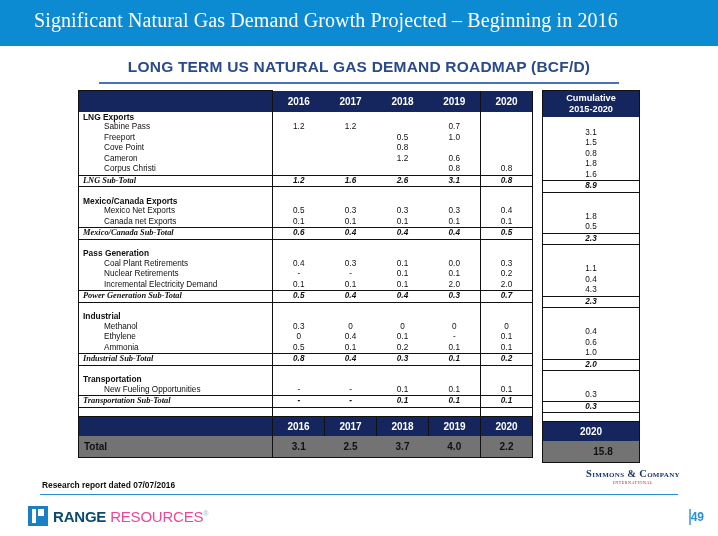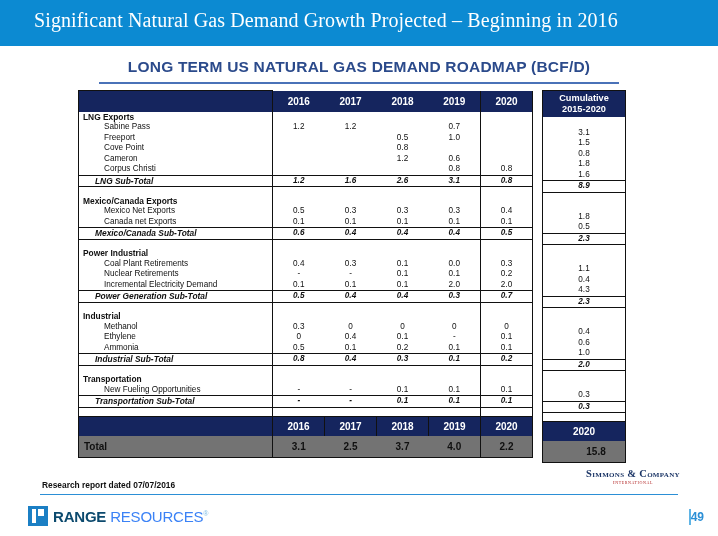--- a/index.html
+++ b/index.html
@@ -40,21 +40,21 @@
   table.grid { border-collapse:collapse; table-layout:fixed; }
 
   
   .main-block { position:absolute; left:78px; top:90px; width:454px; }
   .main-block table { width:454px; }
   .main-block col.lbl  { width:194px; }
   .main-block col.yr   { width:52px;  }
 
   
   .cum-block { position:absolute; left:542px; top:90px; width:98px; }
-  .cum-block table { width:84px; }
+  .cum-block table { width:98px; }
 
   
   td, th {
     font-size:8.2px; color:#101010; padding:0;
     height:10.5px; line-height:10.5px; vertical-align:middle;
   }
 
   .hdr {
     background:#15255e; color:#ffffff;
     font-size:10px; font-weight:bold; text-align:center;
@@ -63,21 +63,21 @@
   .hdr-blank { background:#15255e; }
   .hdr2 {
     background:#15255e; color:#ffffff;
     font-size:9.2px; font-weight:bold; text-align:center;
     height:21px; line-height:11px; padding:2px 0;
   }
 
   .sec   { font-weight:bold; font-size:8.4px; padding-left:4px; }
   .item  { padding-left:25px; }
   .num   { text-align:center; }
-  .sub   { font-weight:bold; font-style:italic; font-size:8.4px; padding-left:16px; }
+  .sub   { font-weight:bold; font-style:italic; font-size:8.4px; padding-left:4px;font-family:Liberation Serif, serif; }
   .subn  { font-weight:bold; font-style:italic; text-align:center; }
   .sub-row td  { border-top:1.1px solid #111; border-bottom:1.1px solid #111; }
 
   .spacer td { height:9px; }
 
   
   .vdiv { border-left:1.1px solid #111; }
 
   .outer {
     border-left:1.1px solid #111;
@@ -134,21 +134,21 @@
     content:""; position:absolute; left:4px; top:3px;
     width:4px; height:14px; background:#ffffff;
   }
   .logo-mark:after {
     content:""; position:absolute; left:10px; top:3px;
     width:6px; height:7px; background:#ffffff;
     border-bottom-left-radius:0;
   }
   .logo-txt { font-size:15px; white-space:nowrap; }
   .logo-txt .b1 { font-weight:bold; color:#0c4a6e; letter-spacing:-.2px; }
-  .logo-txt .b2 { font-weight:normal; color:#3b82f6; letter-spacing:-.2px;margin-top:33px; }
+  .logo-txt .b2 { font-weight:normal; color:#ec4899; letter-spacing:-.2px;margin-top:33px; }
   .logo-txt .reg { font-size:7px; vertical-align:super; color:#7fbde4; }
 
   .pagenum {
     position:absolute; right:14px; top:509px;
     font-size:12px; color:#2b8fd6; font-weight:bold;
     border-left:2px solid #5fb4e5;
     line-height:16px;
   }
 </style>
 </head>
@@ -279,21 +279,21 @@
         </tr>
         <tr class="spacer">
           <td class="outer"></td>
           <td class="vdiv "></td>
           <td></td>
           <td></td>
           <td></td>
           <td class="outer"></td>
         </tr>
         <tr>
-          <td class="sec outer">Power Industrial</td>
+          <td class="sec outer">Pass Generation</td>
           <td class="num vdiv "></td>
           <td class="num "></td>
           <td class="num "></td>
           <td class="num "></td>
           <td class="num outer"></td>
         </tr>
         <tr>
           <td class="item outer">Coal Plant Retirements</td>
           <td class="num vdiv ">0.4</td>
           <td class="num ">0.3</td>

